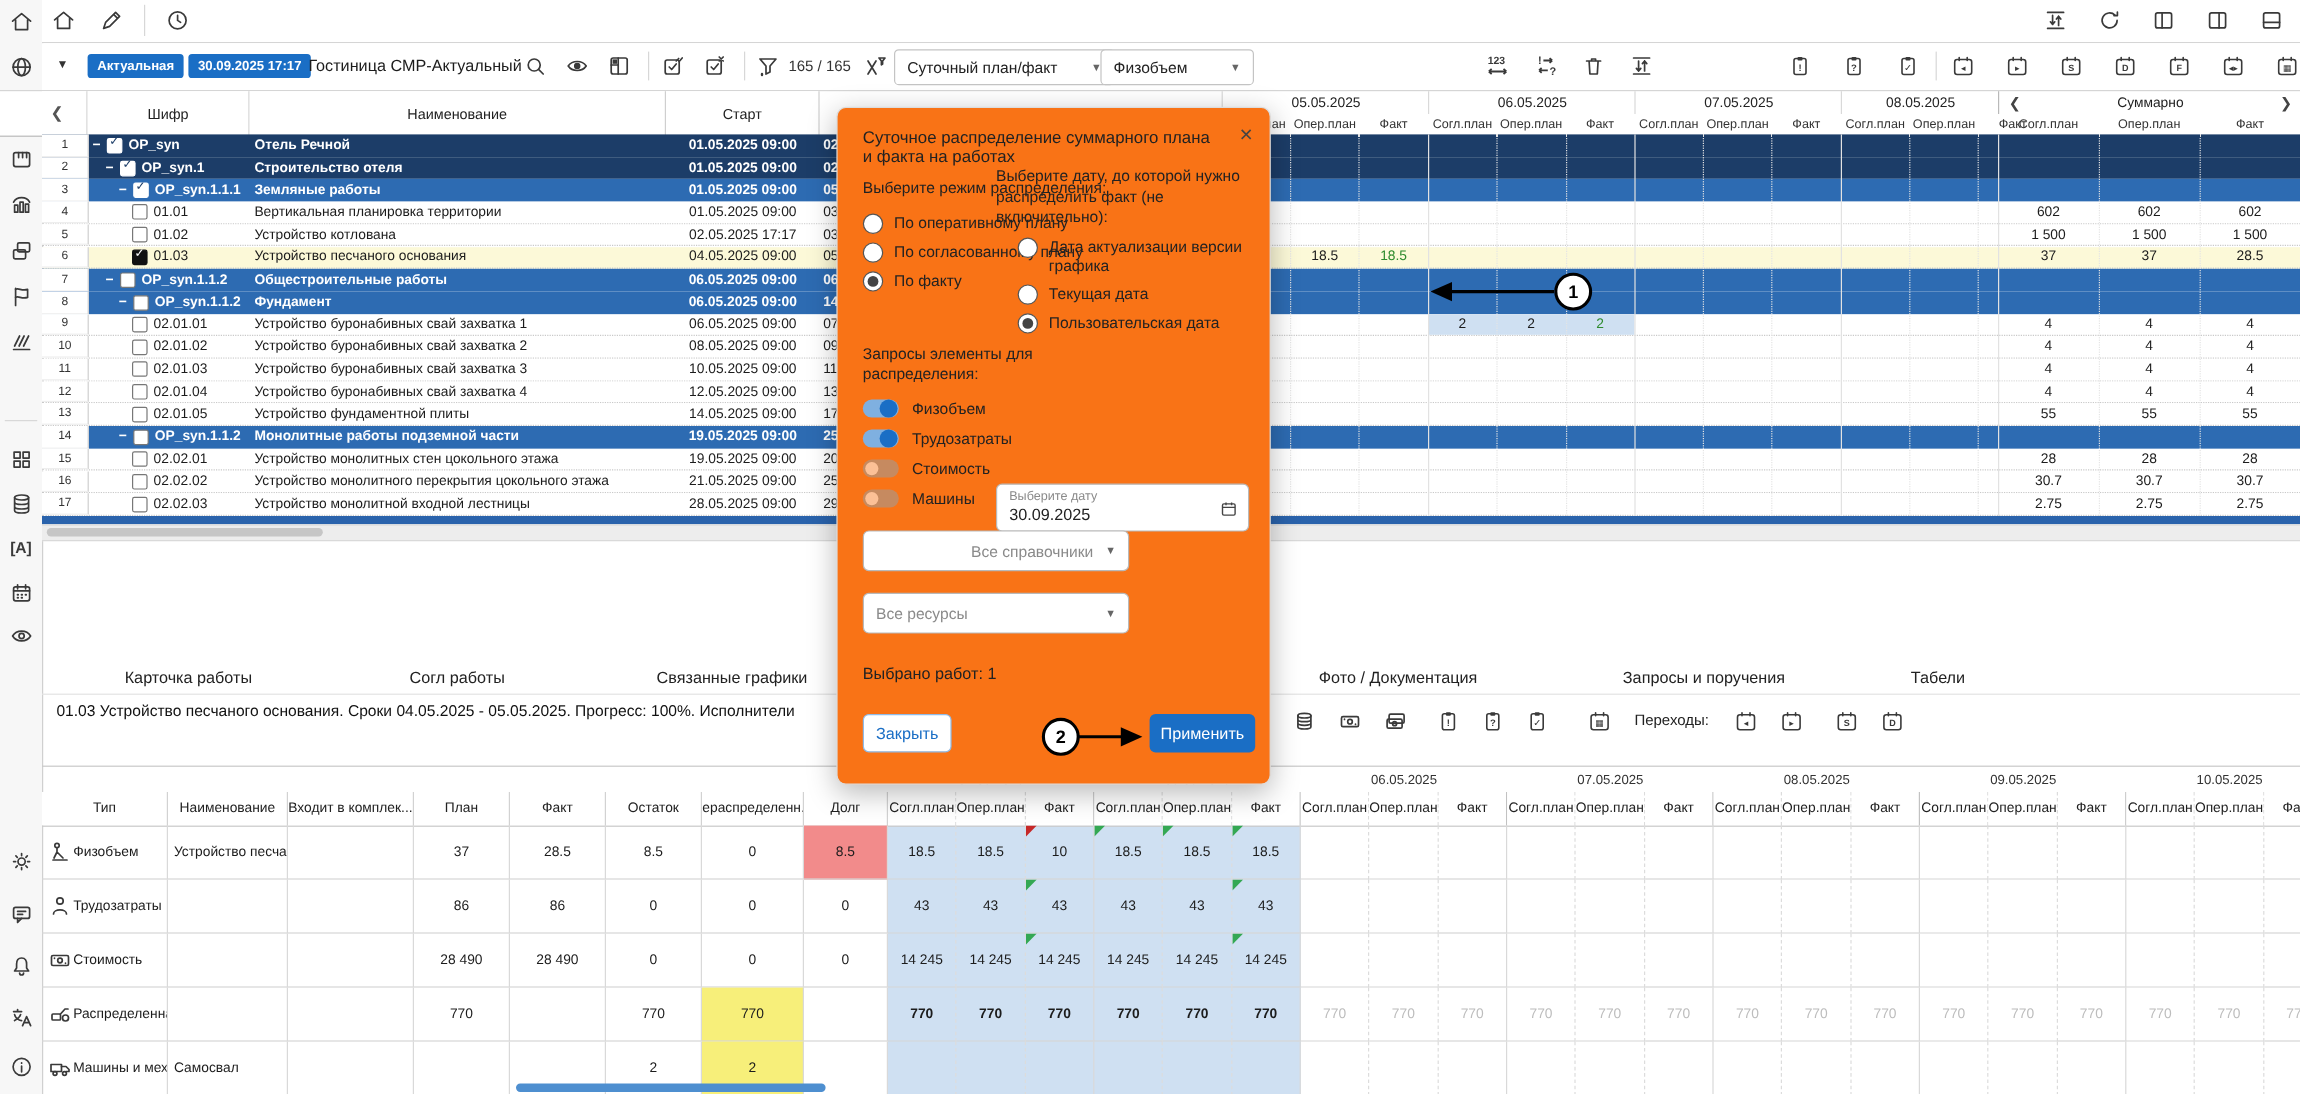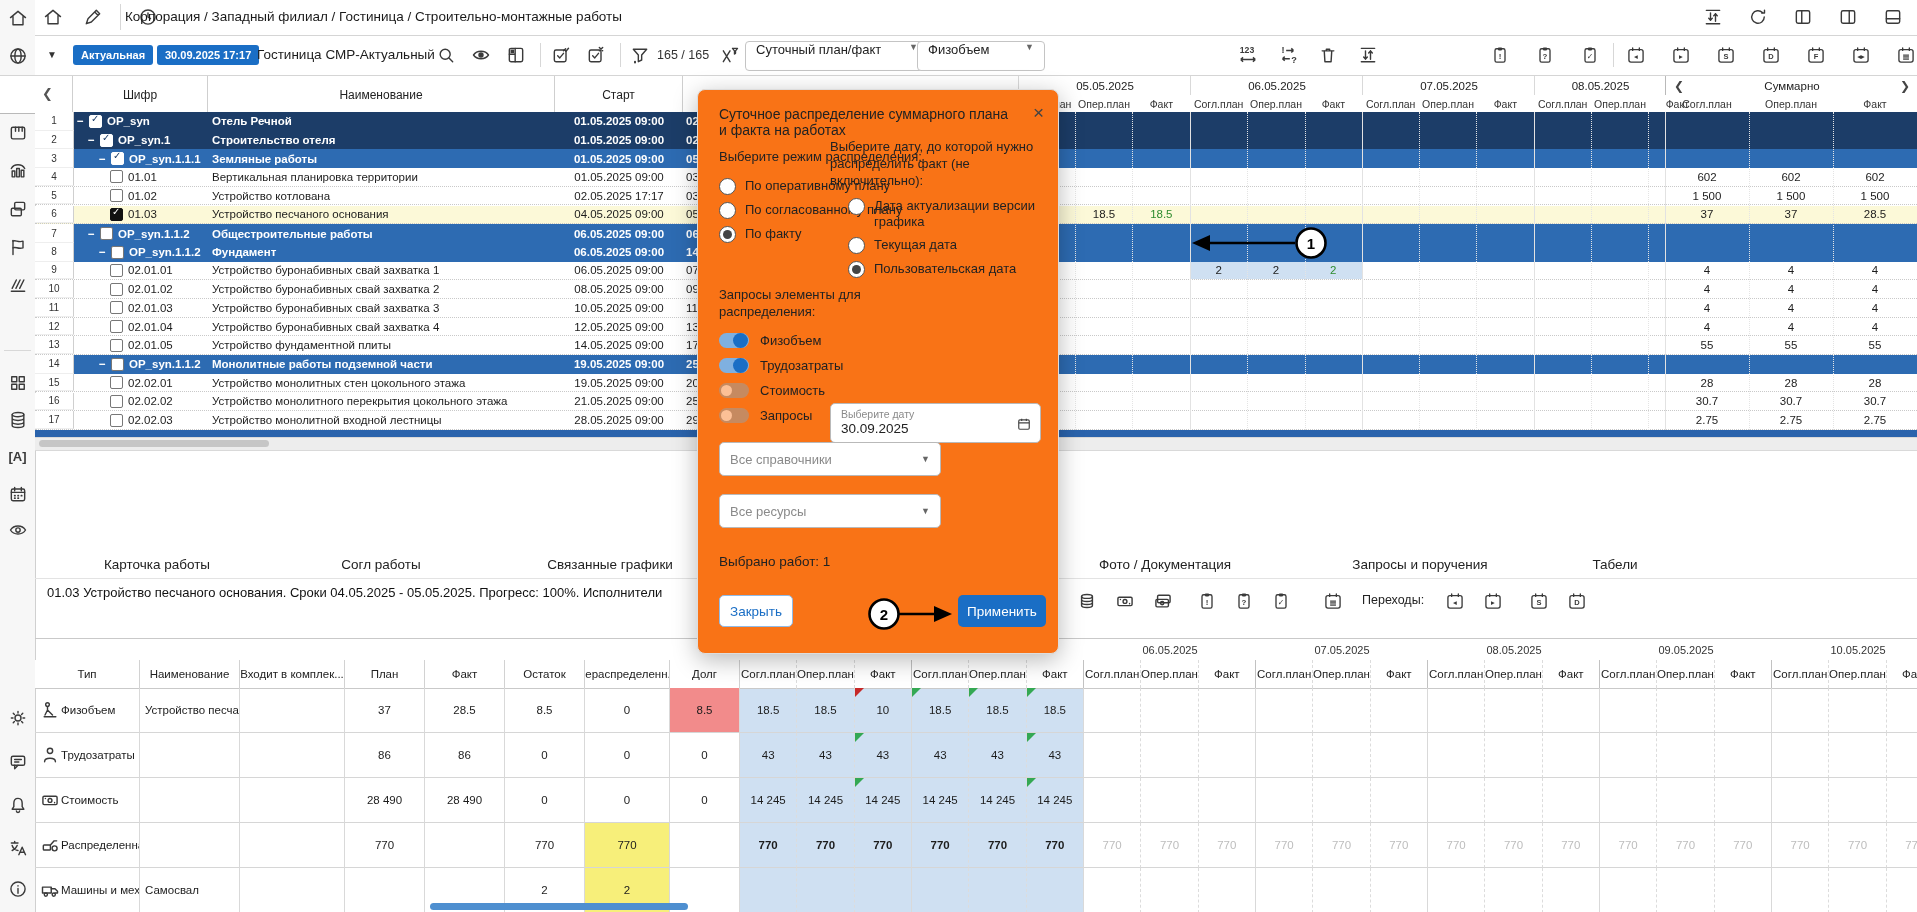--- a/index.html
+++ b/index.html
@@ -9,21 +9,21 @@
   .ico{display:inline-flex;align-items:center;justify-content:center;width:26px;height:26px;color:#3a3a3a;}
   .ico svg{display:block;}
   .vsep{position:absolute;width:1px;background:#d7d7d7;}
   
   #topbar1{left:35px;top:0;width:1882px;height:35px;border-bottom:1px solid #d5d5d5;background:#fff;}
   #topbar2{left:35px;top:36px;width:1882px;height:39px;border-bottom:1px solid #c9c9c9;background:#fff;}
   .crumb{font-size:13.5px;color:#1a1a1a;}
   .badge{position:absolute;top:9px;height:20px;line-height:20px;border-radius:3px;background:#1a6ec5;color:#fff;
          font-size:11px;padding:0 8px;font-weight:bold;}
   .combo{position:absolute;top:5px;height:28px;border:1px solid #c4c4c4;border-radius:4px;background:#fff;
-         font-size:13px;display:flex;justify-content:space-between;padding:0 10px;color:#222;}
+         font-size:13px;display:flex;align-items:center;justify-content:space-between;padding:0 10px;color:#222;}
   .caret{font-size:9px;color:#666;margin-left:10px;}
   
   #sidebar{left:0;top:0;width:35px;height:912px;background:#f7f7f7;border-right:1px solid #d0d0d0;}
   .side-ico{position:absolute;left:4px;width:27px;height:27px;display:flex;align-items:center;justify-content:center;color:#3a3a3a;}
   .side-ico.sel{background:#1a6ec5;border-radius:3px;color:#fff;left:3px;width:29px;height:30px;}
   
   .hcell{position:absolute;top:0;height:37px;display:flex;align-items:center;justify-content:center;
          font-size:12px;color:#222;border-right:1px solid #cfcfcf;box-sizing:border-box;background:#fff;}
   #thead{left:0;top:75px;width:1917px;height:37px;border-bottom:1px solid #b9b9b9;border-top:1px solid #d5d5d5;background:#fff;}
   .gdate{position:absolute;top:0;height:19px;font-size:11.5px;display:flex;align-items:center;justify-content:center;color:#222;}
@@ -217,21 +217,20 @@
           </svg>
         </span>
         <span class="vsep" style="position: static; width: 1px; height: 26px; background: rgb(215, 215, 215);"></span>
         <span class="ico">
           <svg width="20" height="20" viewBox="0 0 24 24" fill="none" stroke="currentColor" stroke-width="1.7" stroke-linecap="round" stroke-linejoin="round">
             <circle cx="12" cy="12" r="8.5"></circle>
             <path d="M12 7v5l3 2"></path>
           </svg>
         </span>
       </span>
-    <span class="abs crumb" style="left:90px;top:9px;">Корпорация / Западный филиал / Гостиница / Строительно-монтажные работы</span>
     <span class="abs" id="tb1-right" style="left:1665px;top:4px;display:flex;gap:19px;align-items:center;">
         <span class="ico">
           <svg width="20" height="20" viewBox="0 0 24 24" fill="none" stroke="currentColor" stroke-width="1.7" stroke-linecap="round" stroke-linejoin="round">
             <path d="M4 4h16M4 20h16"></path>
             <path d="M9 7v9M9 16l-2.2-2.6M9 16l2.2-2.6M15 17V8M15 8l-2.2 2.6M15 8l2.2 2.6"></path>
           </svg>
         </span>
         <span class="ico">
           <svg width="20" height="20" viewBox="0 0 24 24" fill="none" stroke="currentColor" stroke-width="1.7" stroke-linecap="round" stroke-linejoin="round">
             <path d="M19.5 12a7.5 7.5 0 1 1-2.2-5.3"></path>
@@ -1358,22 +1357,22 @@
         <span class="tg on"></span>
         <span>Физобъем</span>
       </div><div class="toggle" style="left: 21px; top: 268px;">
         <span class="tg on"></span>
         <span>Трудозатраты</span>
       </div><div class="toggle" style="left: 21px; top: 293px;">
         <span class="tg"></span>
         <span>Стоимость</span>
       </div><div class="toggle" style="left: 21px; top: 318px;">
         <span class="tg"></span>
-        <span>Запросы</span>
-      </div><div class="msel" style="top: 352px;">
+        <span>Машины</span>
+      </div><div class="msel" style="top: 352px; justify-content: flex-end;">
         <span>Все справочники</span>
         <span class="caret">▼</span>
       </div><div class="msel" style="top: 404px;">
         <span>Все ресурсы</span>
         <span class="caret">▼</span>
       </div></div>
 
   <svg id="annot" class="abs">
     <line x1="1295" y1="243" x2="1206" y2="243" stroke="#000" stroke-width="2.6"></line>
     <polygon points="1192,243 1210,235 1210,251" fill="#000"></polygon>

